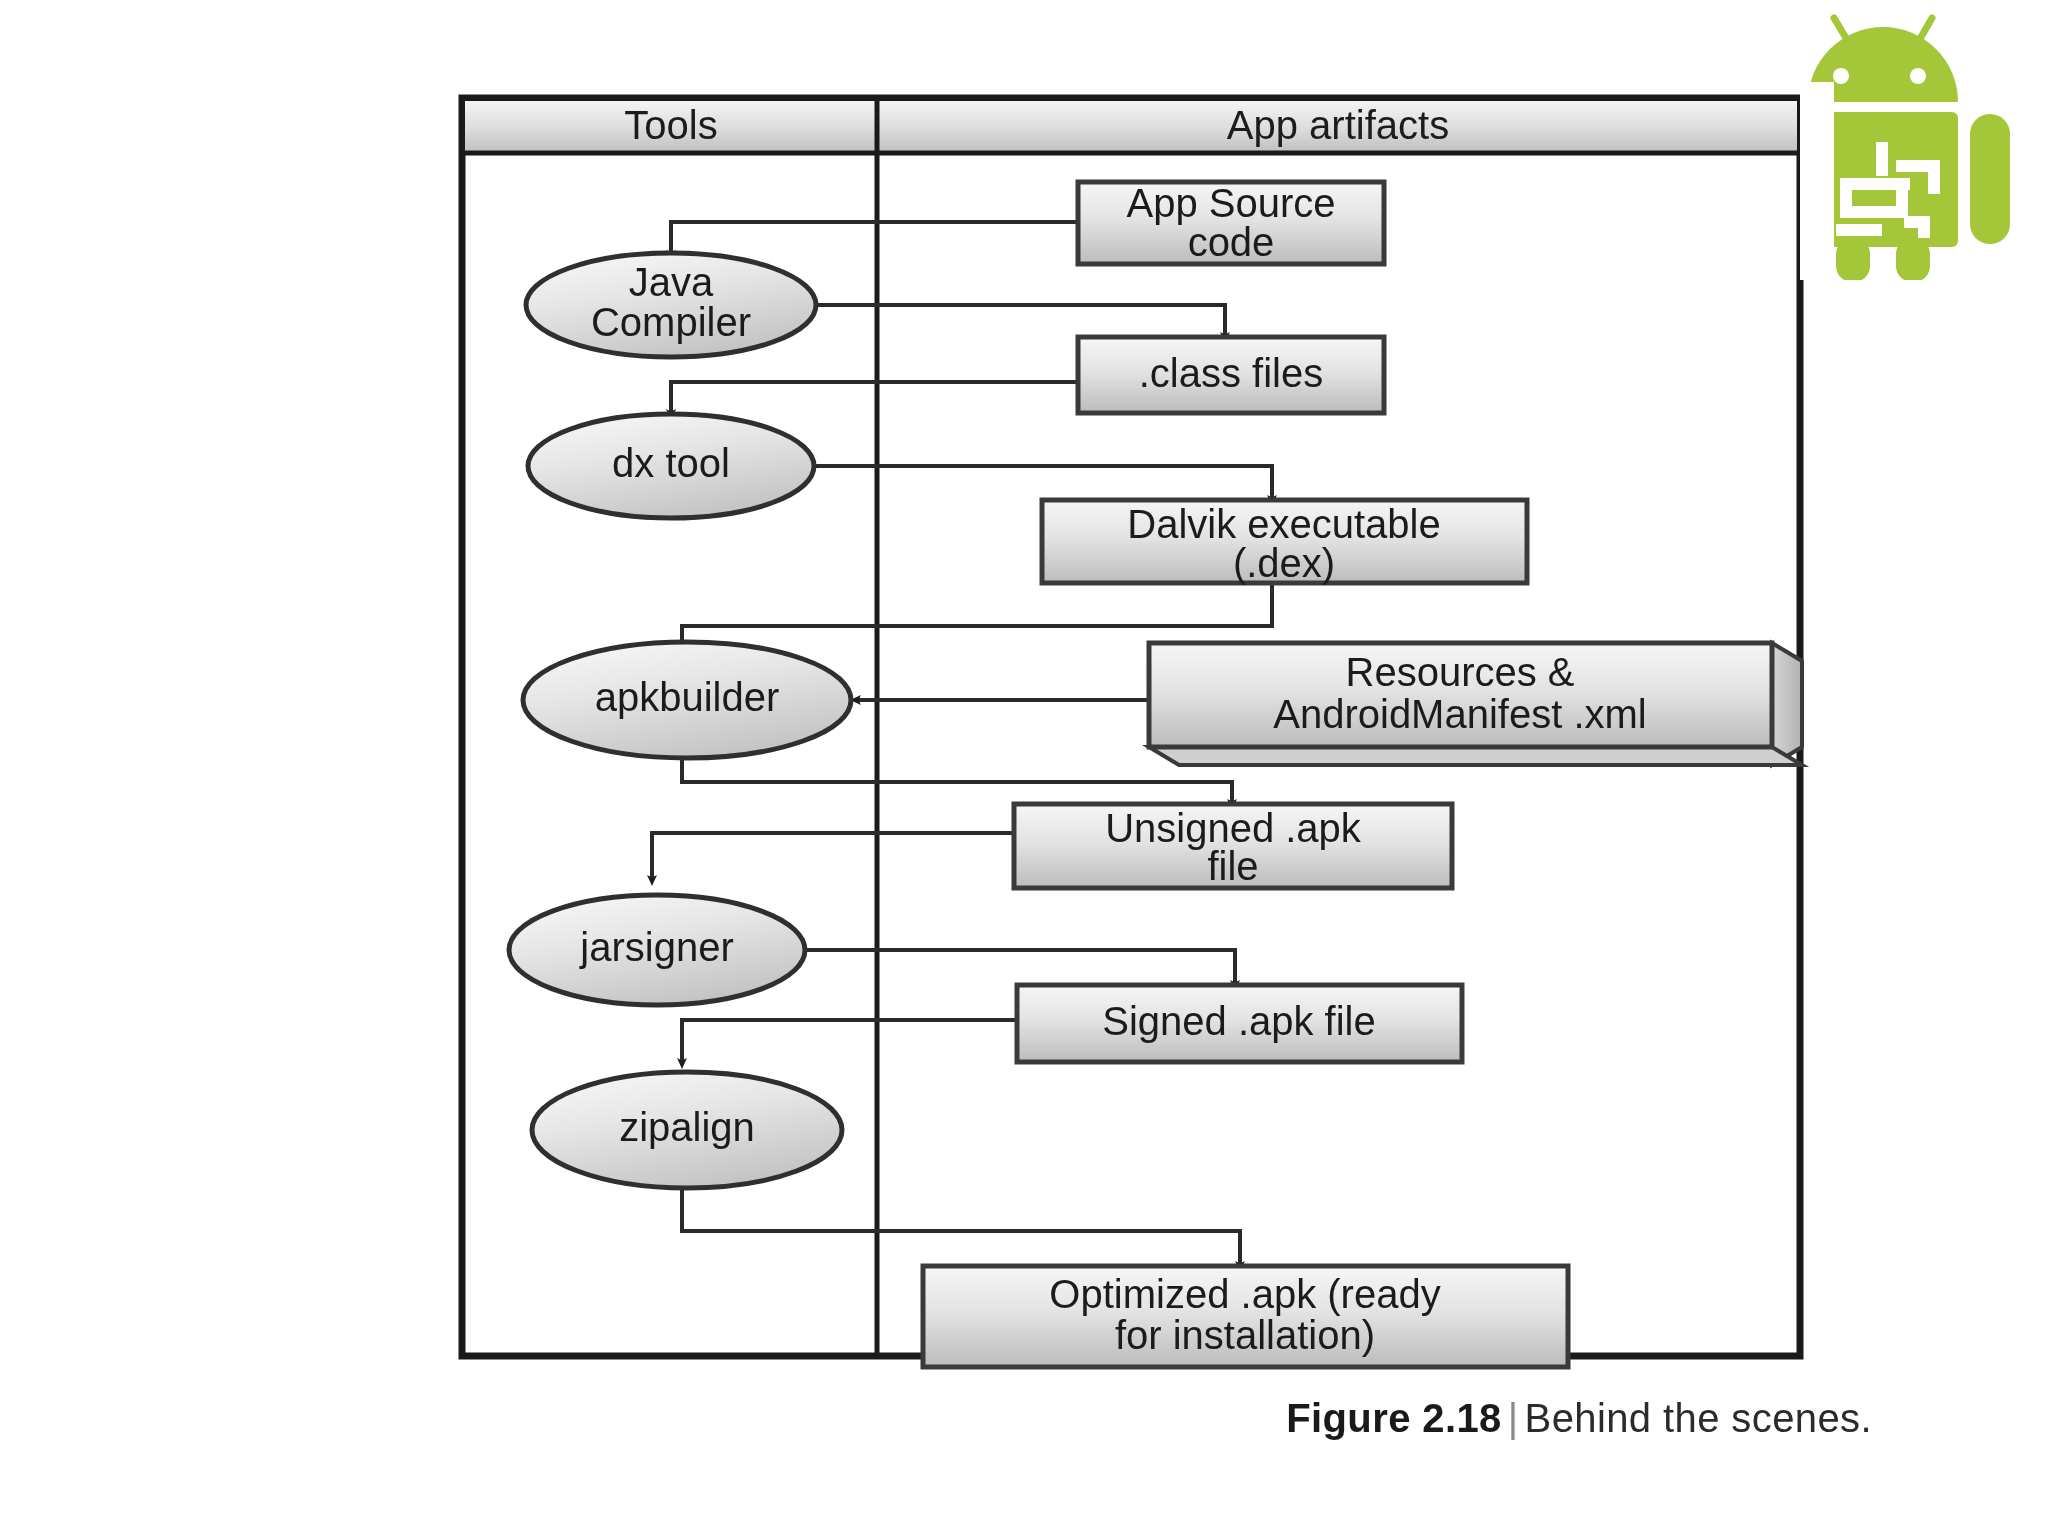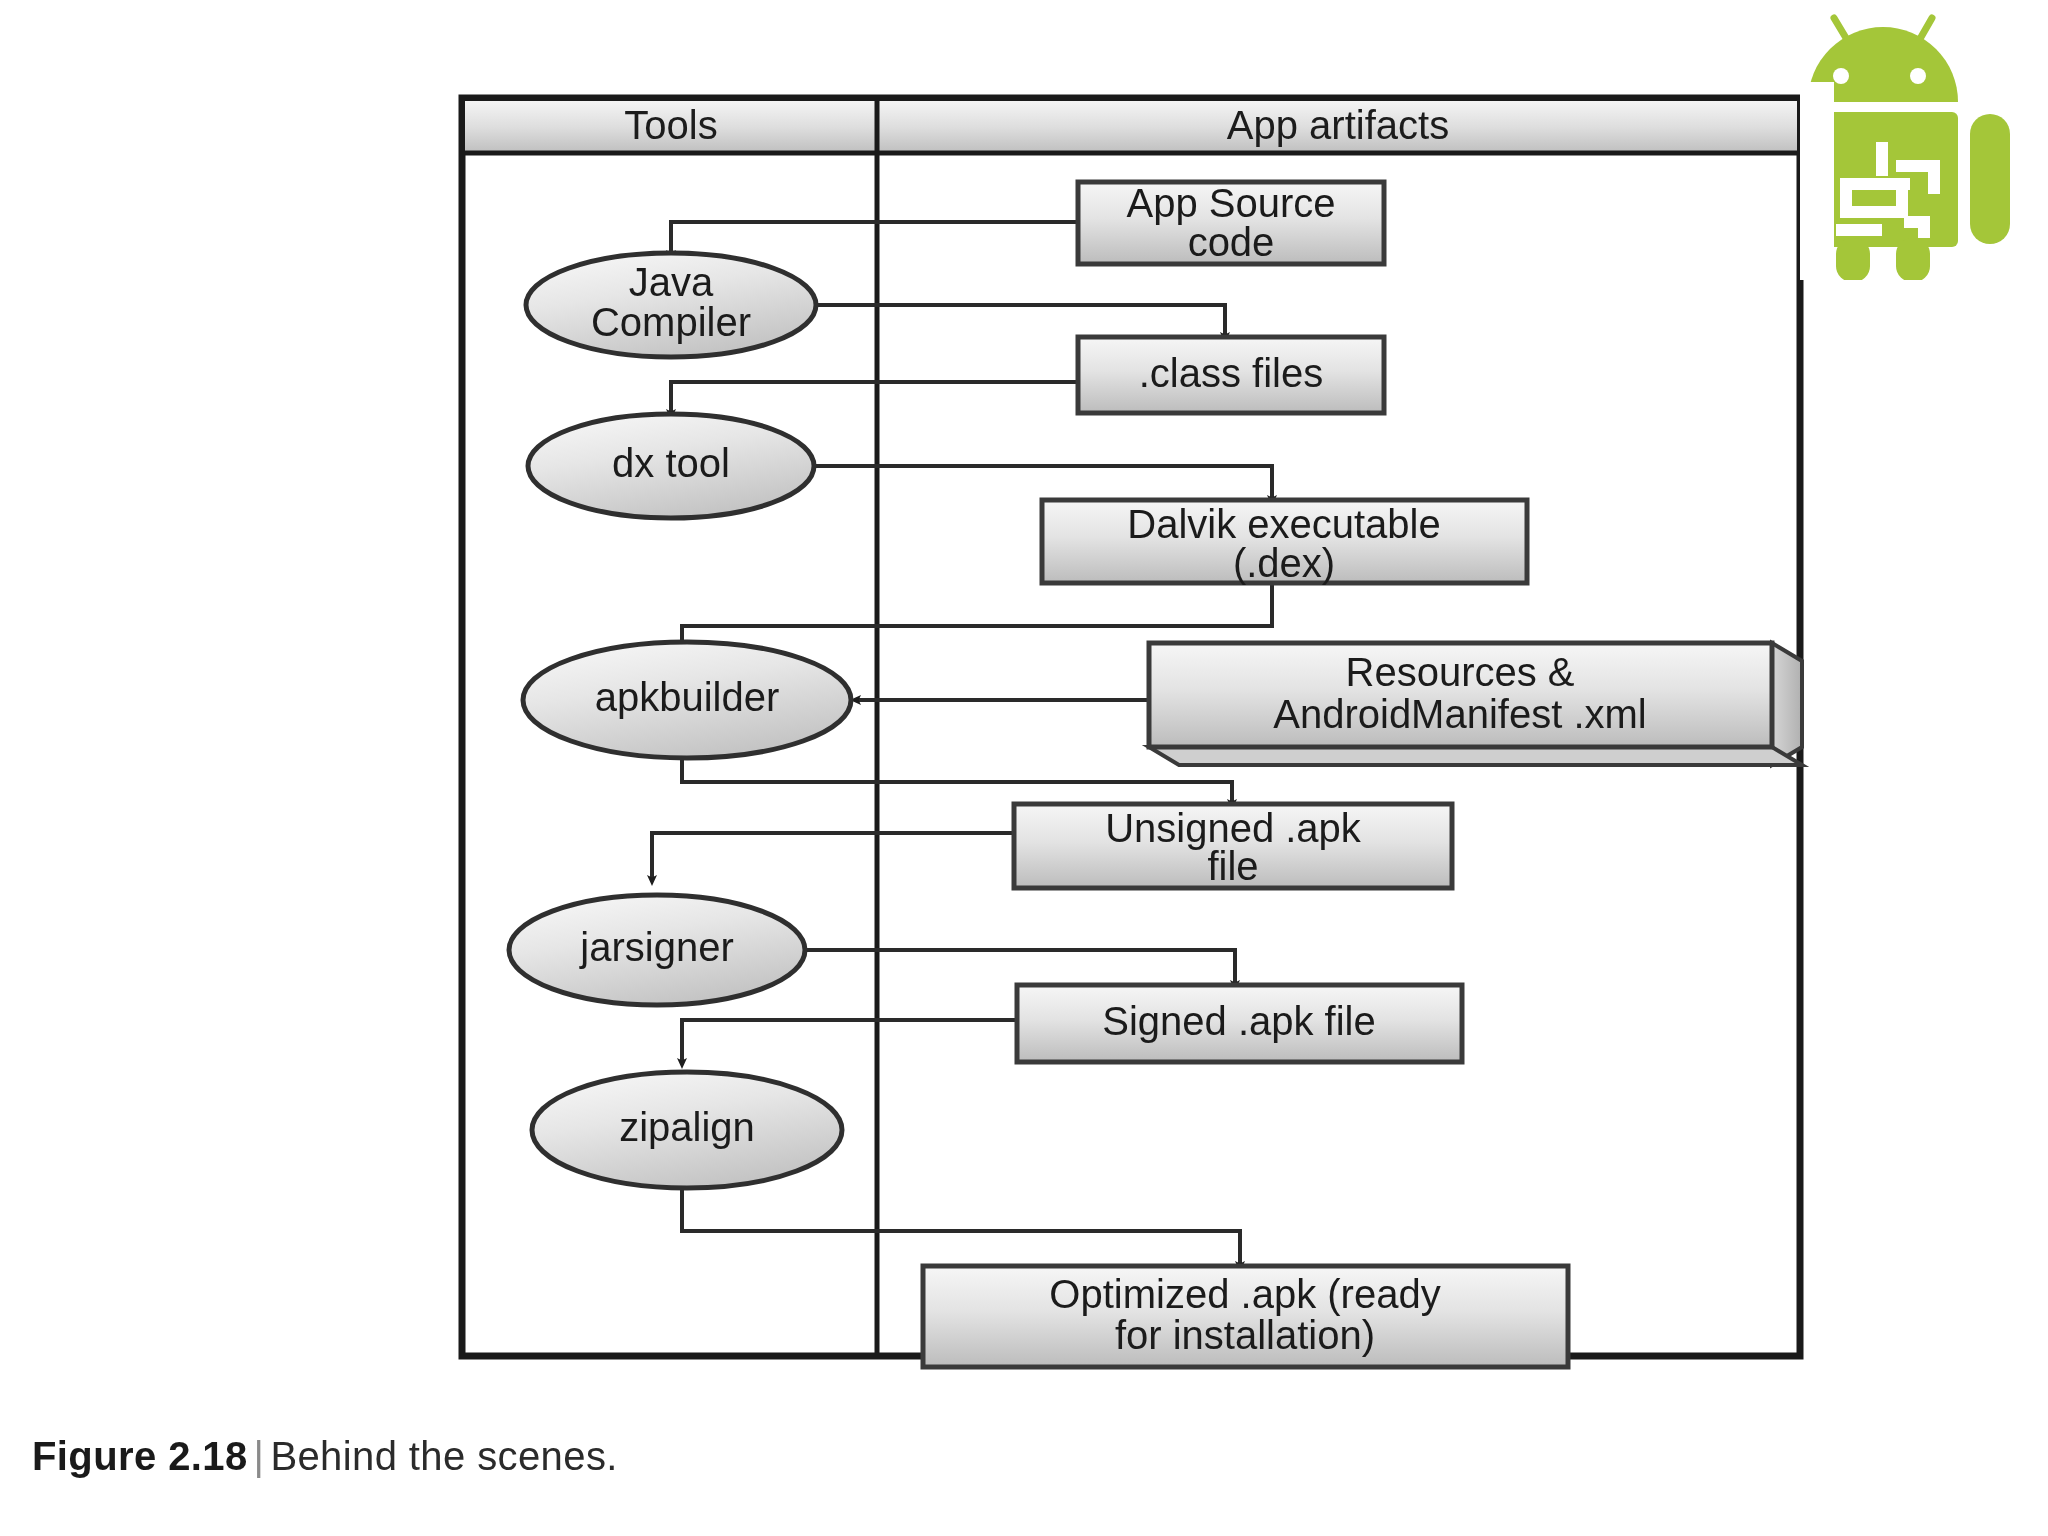--- a/index.html
+++ b/index.html
@@ -34,23 +34,23 @@
     font-size: 40px;
     fill: #1c1c1c;
     text-anchor: middle;
     dominant-baseline: middle;
   }
   .box-label { font-size: 40px; }
   .ellipse-label { font-size: 40px; }
   .caption {
     position: absolute;
     left: 0;
-    top: 1434px;
+    top: 1396px;
     width: 1840px;
-    text-align: left;
+    text-align: right;
     font-family: "Liberation Sans", sans-serif;
     font-size: 40px;
     color: #2b2b2b;
     letter-spacing: 0.4px;
   }
   .caption .fig-num { font-weight: bold; color: #1a1a1a; }
   .caption .sep { color: #8a8a8a; font-weight: normal; padding: 0 6px; }
   .caption .fig-text { color: #2b2b2b; }
   #android-logo {
     position: absolute;

